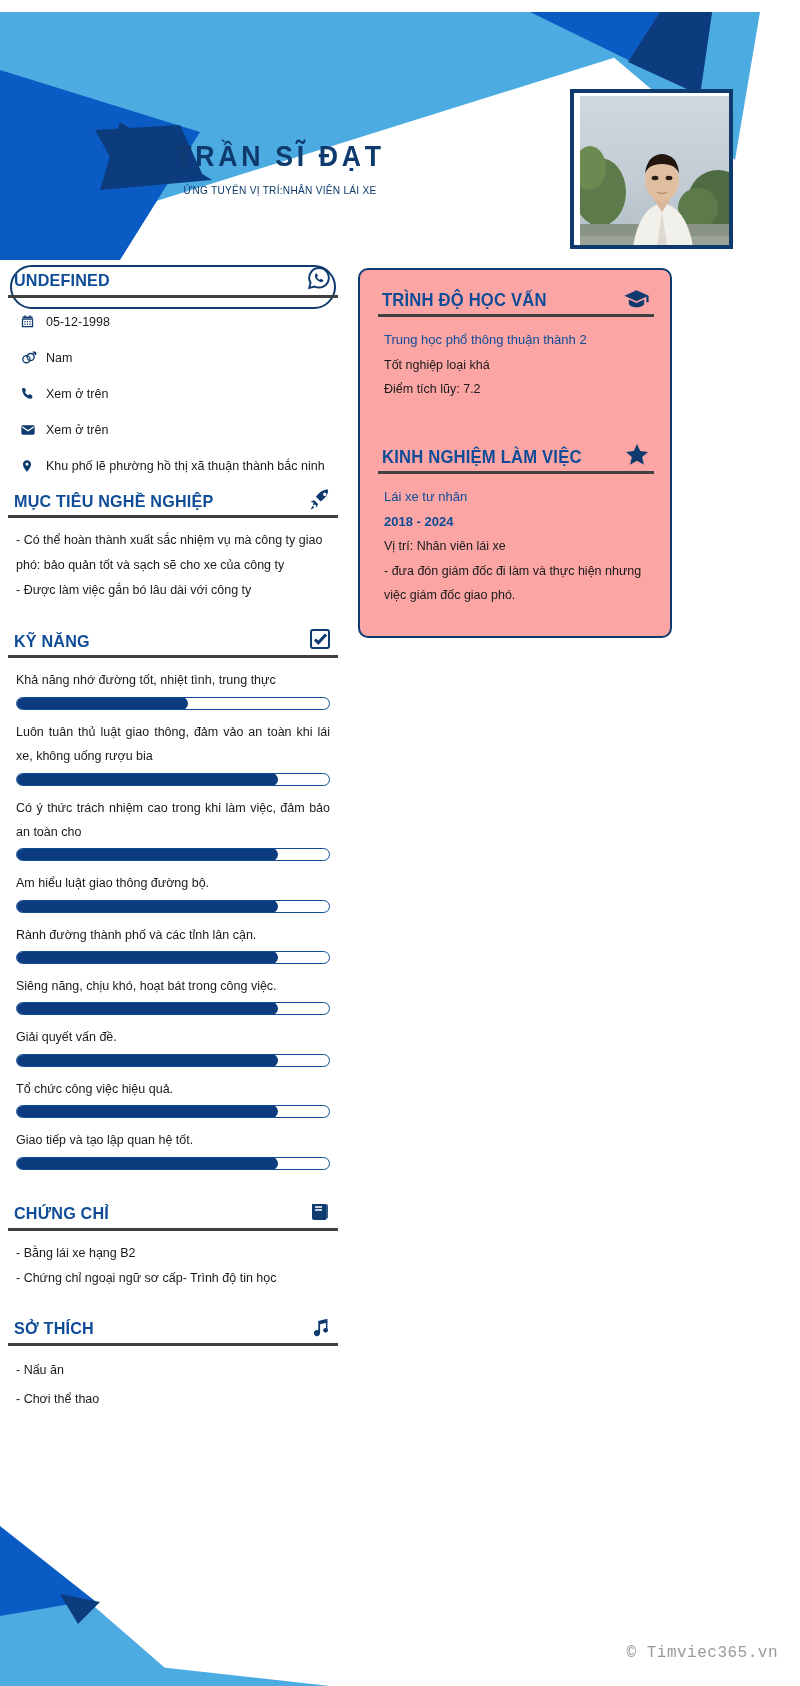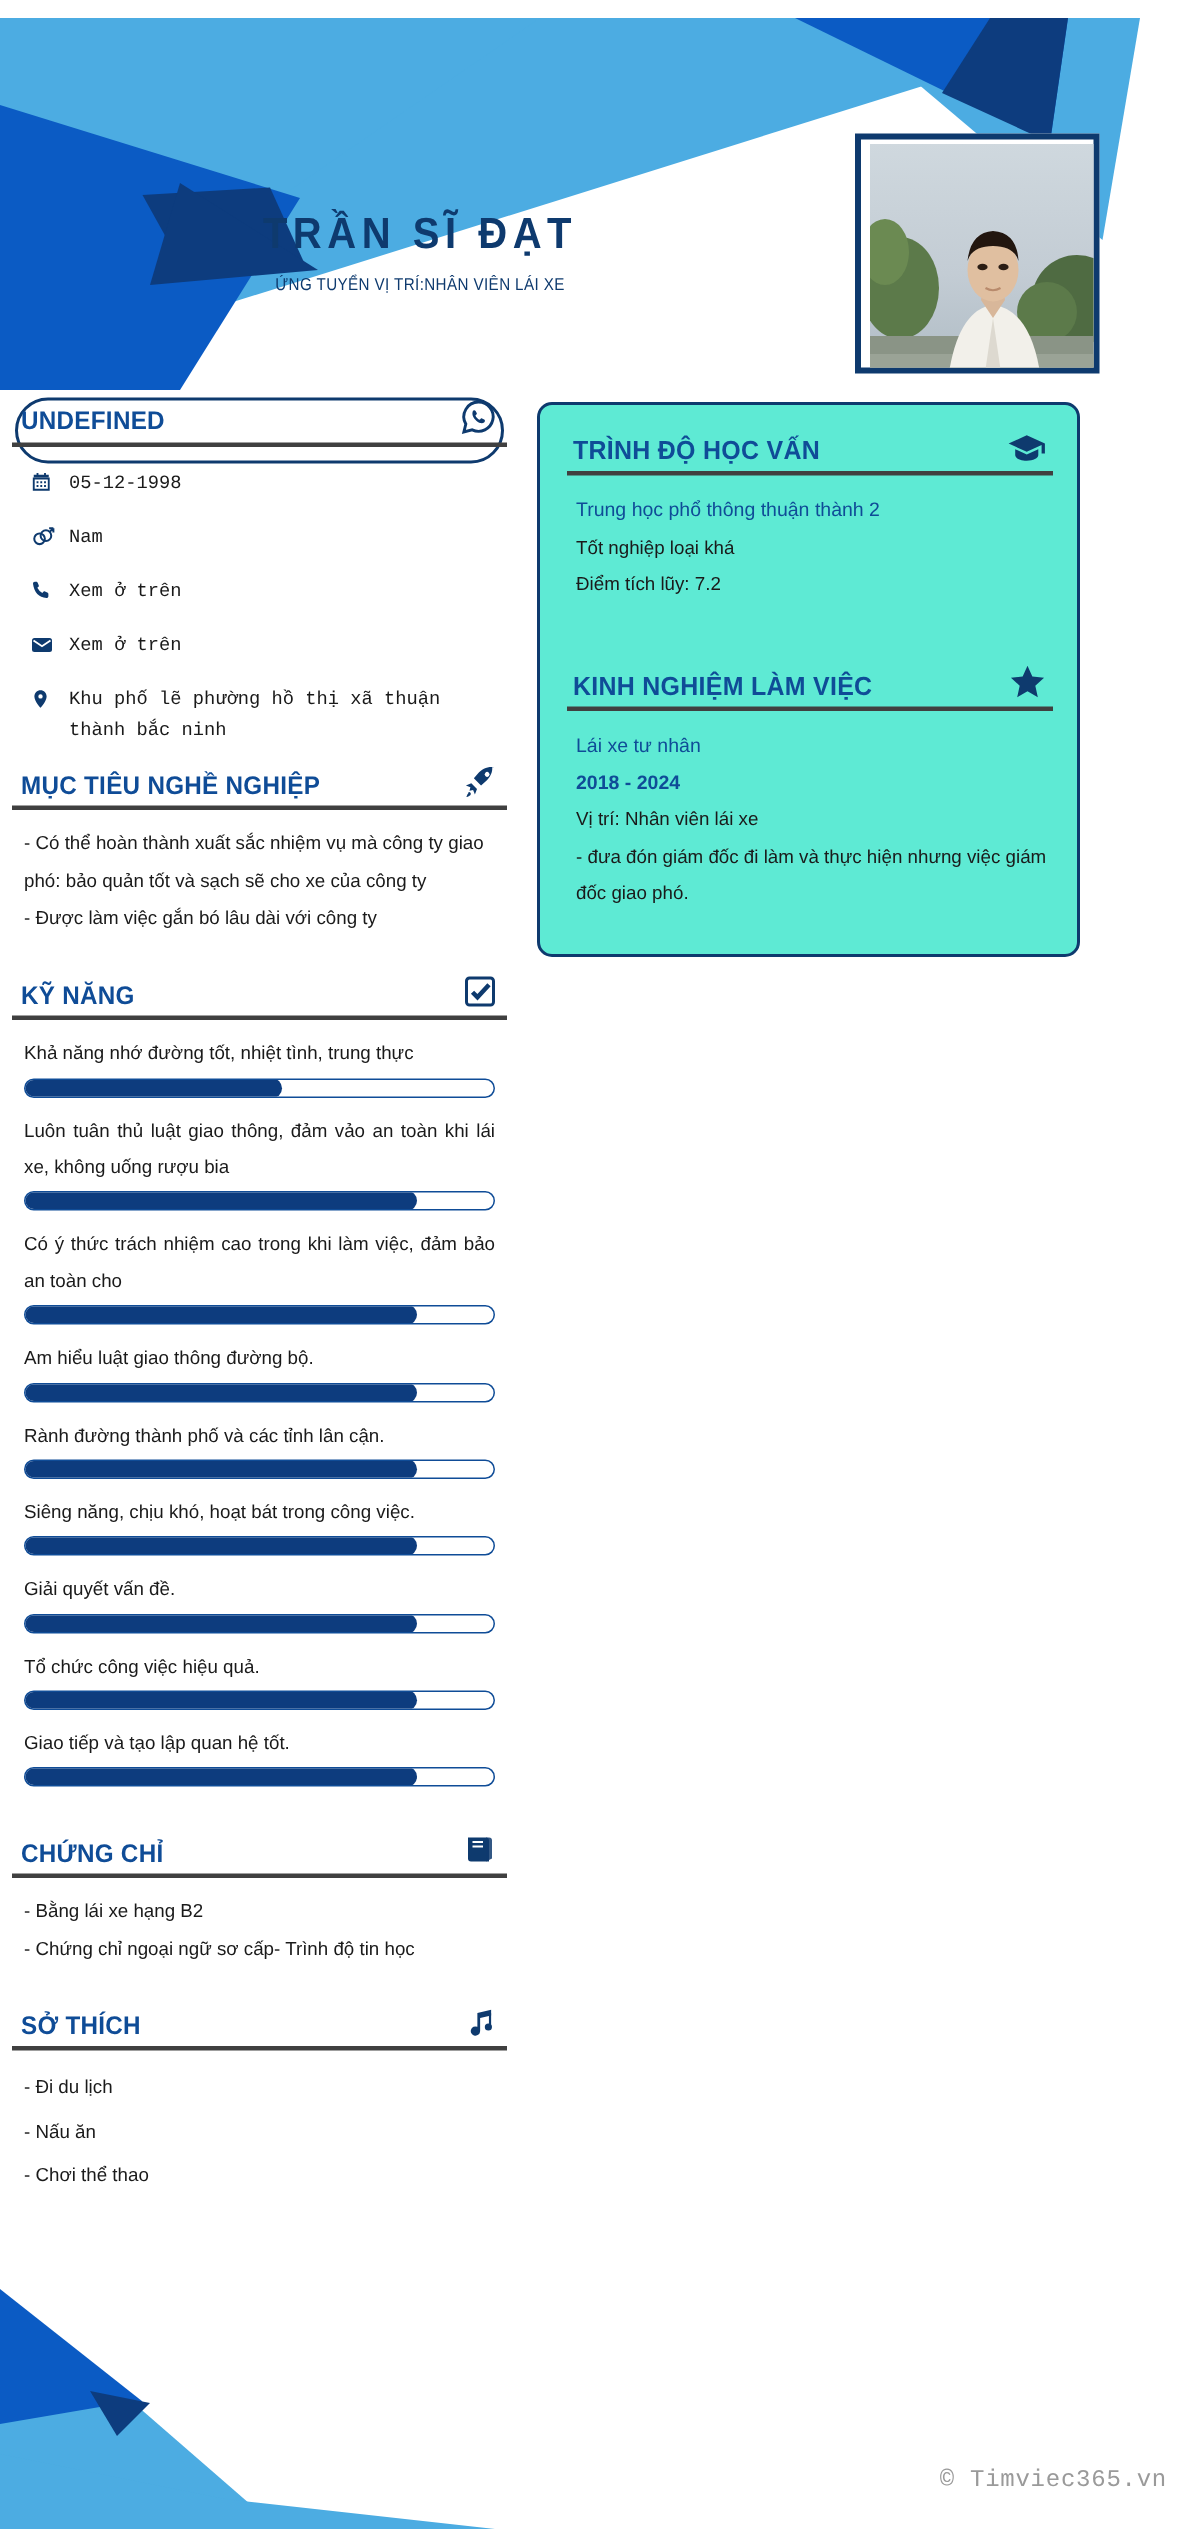--- a/index.html
+++ b/index.html
@@ -75,25 +75,25 @@
   #left-col {
     position: absolute;
     top: 265px;
     left: 8px;
     width: 330px;
   }
   #right-col {
     position: absolute;
     top: 268px;
     left: 358px;
-    width: 362px;
+    width: 314px;
     border: 2px solid #0E3A6E;
     border-radius: 10px;
     padding: 18px 16px 22px 18px;
-    background: #5eead4;
+    background: #fca5a5;
   }
 
   
   #contact-outline {
     position: absolute;
     top: 0; left: 2px;
     width: 326px;
     height: 44px;
     border: 2px solid #0E3A6E;
     border-radius: 22px;
@@ -138,21 +138,21 @@
     font-size: 12.5px;
     color: #1a1a1a;
     line-height: 1.75;
   }
   .contact-row .ci {
     flex: 0 0 26px;
     color: #0E3A6E;
     padding-top: 2px;
   }
   .contact-row .ci svg { display:block; }
-  .contact-row .ctext { flex: 1; font-family: Liberation Mono, monospace; }
+  .contact-row .ctext { flex: 1; }
 
   
   .body-text {
     font-size: 12.5px;
     color: #1a1a1a;
     line-height: 2.0;
     padding: 0 8px 0 8px;
   }
   .body-text p { margin: 0; }
 
@@ -465,21 +465,20 @@
         <div class="sec-title">SỞ THÍCH</div>
         <div class="sec-icon">
           <svg width="22" height="24" viewBox="0 0 24 24" fill="currentColor">
             <path d="M19 3L9 5.4v10.1a3.4 3.4 0 1 0 2 3.1V9.1l8-1.9V3z"></path>
             <circle cx="17" cy="15.6" r="2.6"></circle>
             <path d="M19 5.6v10.3h-1.6V6z"></path>
           </svg>
         </div>
       </div>
       <div class="body-text" style="line-height:2.35;">
-        <p>- Đi du lịch</p>
         <p>- Nấu ăn</p>
         <p>- Chơi thể thao</p>
       </div>
     </div>
 
   </div>
 
   <div id="right-col">
 
     <div class="section">

